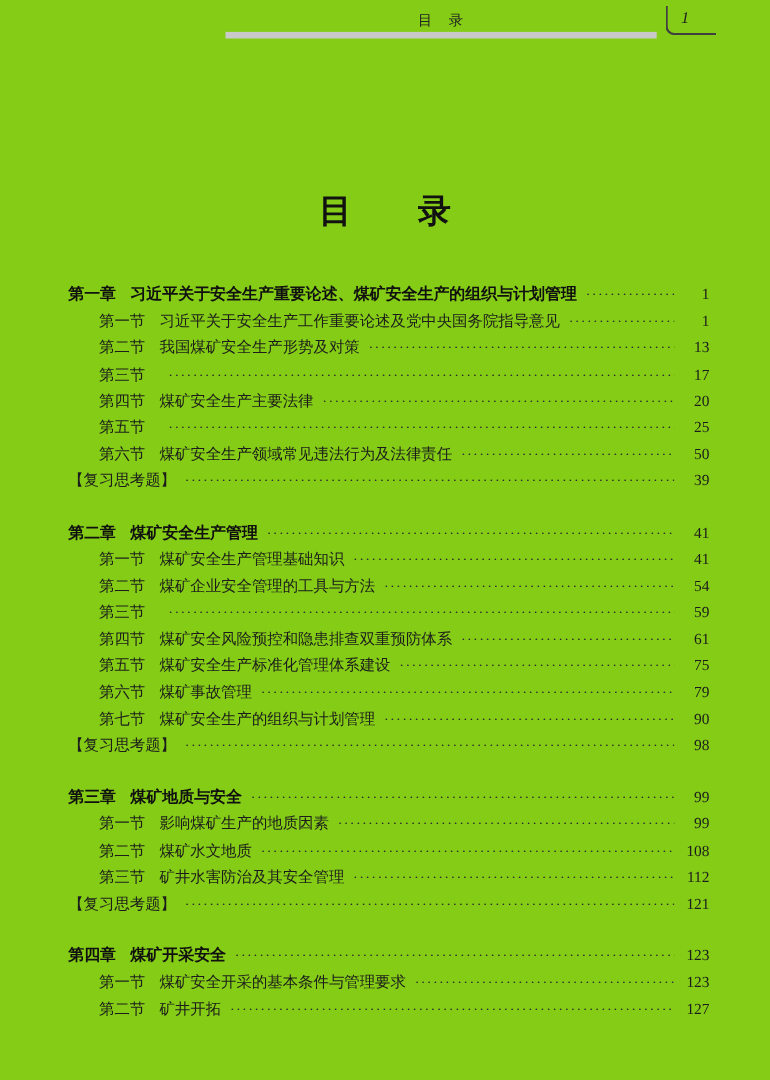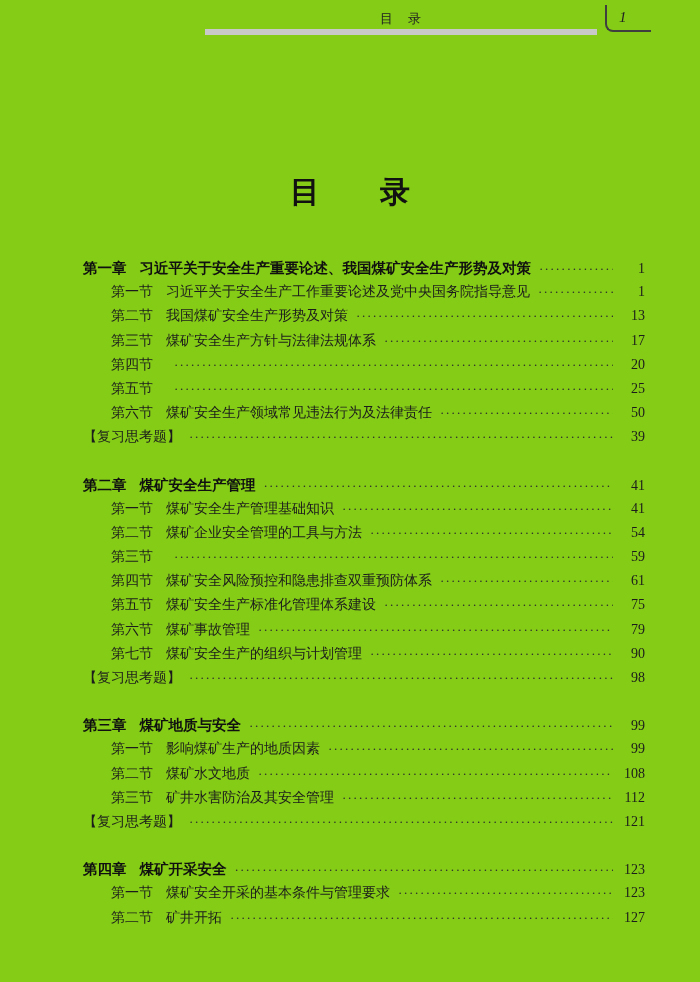--- a/index.html
+++ b/index.html
@@ -43,21 +43,21 @@
     font-weight:700; font-size:30px; color:#111;
   }
 
   
   .toc { position:absolute; top:256px; left:62px; width:583px; }
   .block + .block { margin-top:23px; }
 
   .row {
     display:flex; align-items:baseline;
     height:24.2px; line-height:24.2px;
-    font-size:14px; white-space:nowrap;margin-left:21px;
+    font-size:14px; white-space:nowrap;
   }
   .row .num { flex:none; margin-right:13px; }
   .row .entry-title { flex:none; }
   .row.section { padding-left:28px; }
   .row.chapter .num, .row.chapter .entry-title {
     font-family:"Liberation Sans", "DejaVu Sans", sans-serif;
     font-weight:700; font-size:14.5px; color:#101010;
   }
   .leader {
     flex:1; overflow:hidden;
@@ -84,44 +84,44 @@
   <div class="folio-bracket">
     <span class="folio">1</span>
   </div>
 
   <h1 class="doc-title">目　　录</h1>
 
   <main class="toc">
       <div class="block">
         <div class="row chapter">
           <span class="num">第一章</span>
-          <span class="entry-title">习近平关于安全生产重要论述、我国煤矿安全生产形势及对策</span>
+          <span class="entry-title">习近平关于安全生产重要论述、煤矿安全生产的组织与计划管理</span>
           <span class="leader">········································································································································································································</span>
           <span class="pg">1</span>
         </div>
         <div class="row section">
           <span class="num">第一节</span>
           <span class="entry-title">习近平关于安全生产工作重要论述及党中央国务院指导意见</span>
           <span class="leader">········································································································································································································</span>
           <span class="pg">1</span>
         </div>
         <div class="row section">
           <span class="num">第二节</span>
           <span class="entry-title">我国煤矿安全生产形势及对策</span>
           <span class="leader">········································································································································································································</span>
           <span class="pg">13</span>
         </div>
         <div class="row section">
           <span class="num">第三节</span>
-          <span class="entry-title">煤矿安全生产方针与法律法规体系</span>
           <span class="leader">········································································································································································································</span>
           <span class="pg">17</span>
         </div>
         <div class="row section">
           <span class="num">第四节</span>
+          <span class="entry-title">煤矿安全生产主要法律</span>
           <span class="leader">········································································································································································································</span>
           <span class="pg">20</span>
         </div>
         <div class="row section">
           <span class="num">第五节</span>
           <span class="leader">········································································································································································································</span>
           <span class="pg">25</span>
         </div>
         <div class="row section">
           <span class="num">第六节</span>

